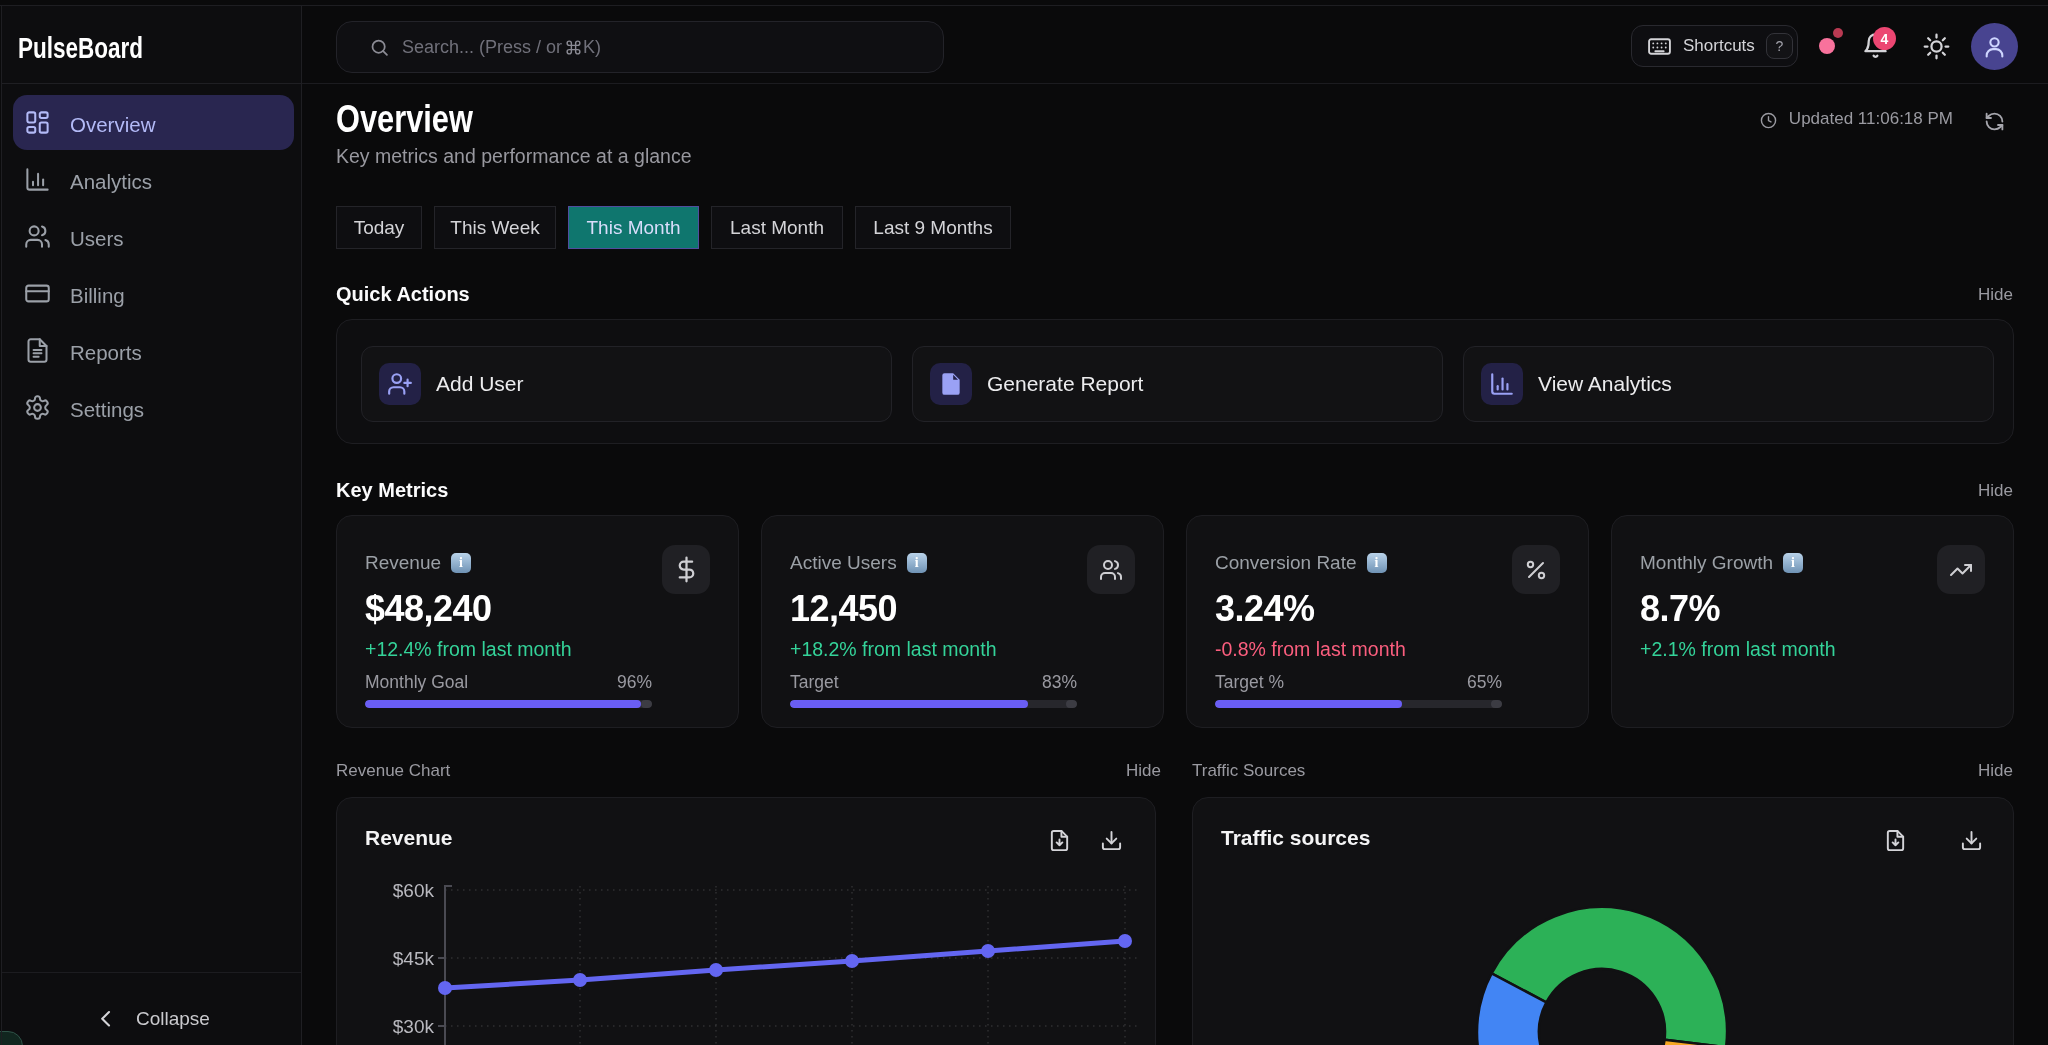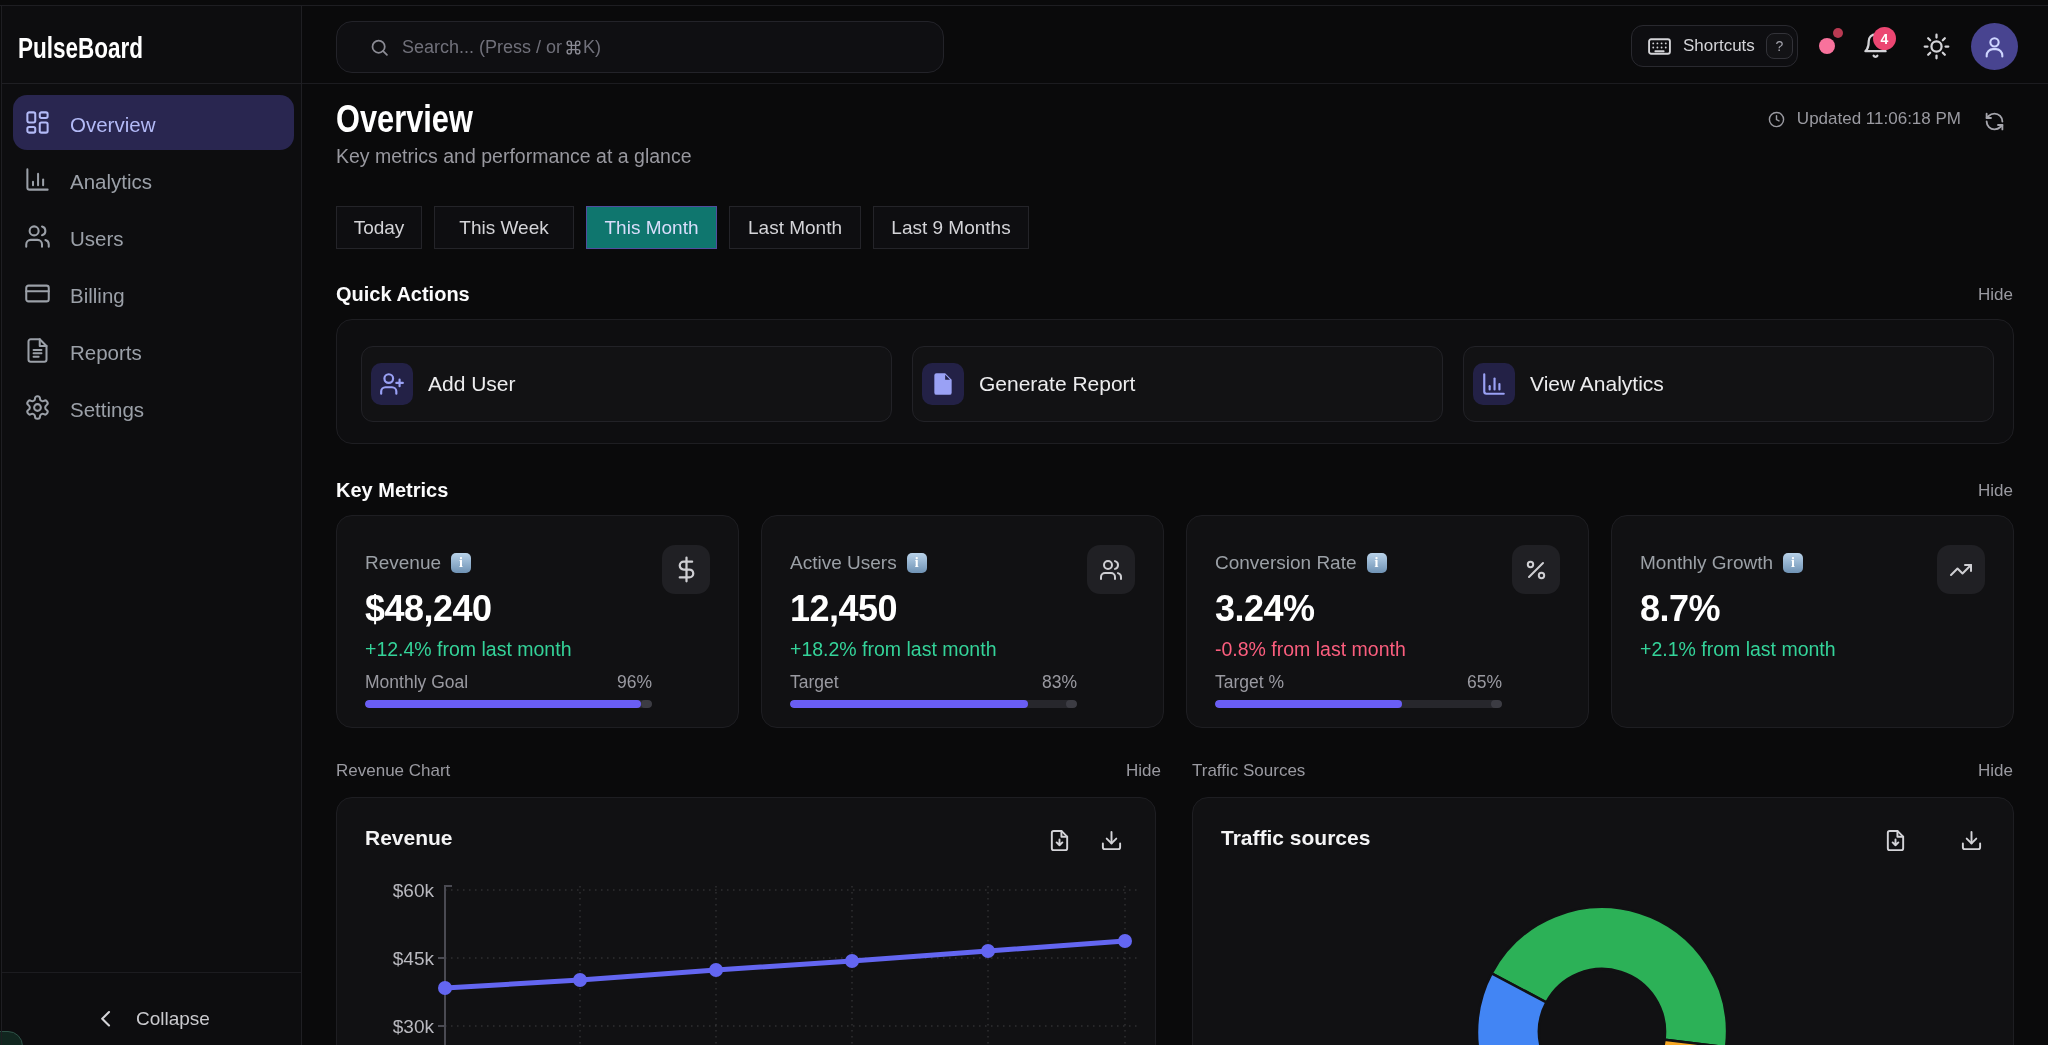--- a/index.html
+++ b/index.html
@@ -31,33 +31,33 @@
 .bellwrap{position:absolute;left:1560px;top:32px;width:28px;height:28px;color:#d4d4d8}
 .bellwrap svg{width:27px;height:27px}
 .bell-badge{position:absolute;left:1571px;top:27px;width:23px;height:23px;border-radius:50%;background:#ec4672;color:#fff;font-size:14px;font-weight:700;display:flex;align-items:center;justify-content:center}
 .sunwrap{position:absolute;left:1621px;top:33px;width:27px;height:27px;color:#d4d4d8}
 .sunwrap svg{width:27px;height:27px}
 .avatar{position:absolute;left:1669px;top:23px;width:47px;height:47px;border-radius:50%;background:#484490;display:flex;align-items:center;justify-content:center;color:#cfd6ff}
 .avatar svg{width:25px;height:25px}
 
 .h-title{position:absolute;left:34px;top:98px;font-size:38px;font-weight:700;transform:scaleX(.81);transform-origin:left top}
 .h-sub{position:absolute;left:34px;top:145px;font-size:19.5px;color:#98989f}
-.updated{position:absolute;right:87px;top:109px;display:flex;align-items:center;color:#9a9aa1;font-size:17px}
+.updated{position:absolute;right:95px;top:109px;display:flex;align-items:flex-end;color:#9a9aa1;font-size:17px}
 .updated svg{width:17px;height:17px;margin-right:12px}
 .refresh{position:absolute;right:43px;top:111px;width:21px;height:21px;color:#a6a6ad}
 
 .pills{position:absolute;left:34px;top:206px;display:flex}
 .pill{height:43px;border:1px solid #242429;background:#0e0e11;border-radius:0;display:flex;align-items:center;justify-content:center;font-size:19px;color:#d4d4d8;margin-right:12px}
 .pill.active{background:#0f766e;border-color:#514d9e;color:#d9ddfb}
 
 .seclabel{position:absolute;font-size:20px;font-weight:700;color:#fbfbfc}
 .hide{position:absolute;font-size:17px;color:#9a9aa1}
 
 .qa-card{position:absolute;left:34px;top:319px;width:1678px;height:125px;background:#0e0e10;border:1px solid #1e1e22;border-radius:16px}
-.qa-btn{position:absolute;top:26px;width:531px;height:76px;background:#121214;border:1px solid #222227;border-radius:12px;display:flex;align-items:center;padding-left:9px;font-size:21px;color:#ececee}
+.qa-btn{position:absolute;top:26px;width:531px;height:76px;background:#121214;border:1px solid #222227;border-radius:12px;display:flex;align-items:center;padding-left:17px;font-size:21px;color:#ececee}
 .qa-ico{width:42px;height:42px;border-radius:10px;background:#232146;color:#9aa1f5;display:flex;align-items:center;justify-content:center;margin-right:15px}
 .qa-ico svg{width:26px;height:26px}
 
 .mcard{position:absolute;top:515px;width:403px;height:213px;background:#111113;border:1px solid #1e1e22;border-radius:16px;padding:0 28px}
 .mtitle{font-size:19px;color:#9ba0a6;display:flex;align-items:center;margin-top:36px;height:21px}
 .info{width:20px;height:20px;border-radius:5px;background:linear-gradient(180deg,#b9d3ea,#6f92b4);margin-left:10px;display:flex;align-items:center;justify-content:center;color:#fff;font-size:14px;font-weight:700;font-family:"Liberation Serif",serif;flex:none}
 .mico{position:absolute;right:28px;top:29px;width:48px;height:49px;border-radius:13px;background:#202024;color:#cfcfd3;display:flex;align-items:center;justify-content:center}
 .mico svg{width:24px;height:24px}
 .mval{font-size:36px;font-weight:700;margin-top:17px;letter-spacing:-.5px;height:38px;line-height:38px}
 .mdelta{font-size:19.5px;margin-top:10px;height:22px;line-height:22px}
@@ -179,21 +179,21 @@
       </svg>Updated 11:06:18 PM</div>
   <div class="refresh"><svg viewBox="0 0 24 24" fill="none" stroke="currentColor" stroke-width="2.1" stroke-linecap="round" stroke-linejoin="round">
         <path d="M21 12a9 9 0 0 0-9-9 9.75 9.75 0 0 0-6.74 2.74L3 8"></path>
         <path d="M3 3v5h5"></path>
         <path d="M3 12a9 9 0 0 0 9 9 9.75 9.75 0 0 0 6.74-2.74L21 16"></path>
         <path d="M21 21v-5h-5"></path>
       </svg></div>
 
   <div class="pills">
     <div class="pill" style="width:86px">Today</div>
-    <div class="pill" style="width:140px">This Week</div>
+    <div class="pill" style="width:122px">This Week</div>
     <div class="pill active" style="width:131px">This Month</div>
     <div class="pill" style="width:132px">Last Month</div>
     <div class="pill" style="width:156px">Last 9 Months</div>
   </div>
 
   <div class="seclabel" style="left:34px;top:283px">Quick Actions</div>
   <div class="hide" style="right:35px;top:285px">Hide</div>
   <div class="qa-card">
     <div class="qa-btn" style="left:24px"><span class="qa-ico">
           <svg viewBox="0 0 24 24" fill="none" stroke="currentColor" stroke-width="2" stroke-linecap="round" stroke-linejoin="round">

